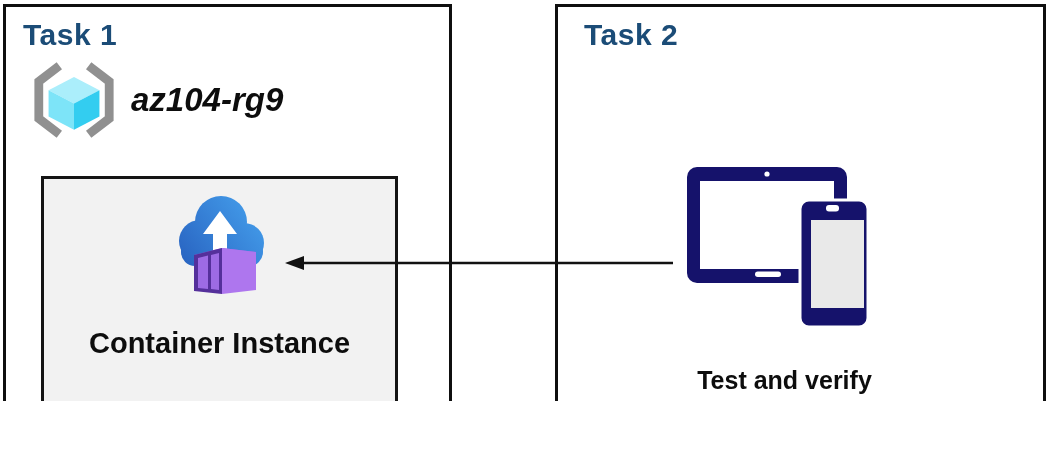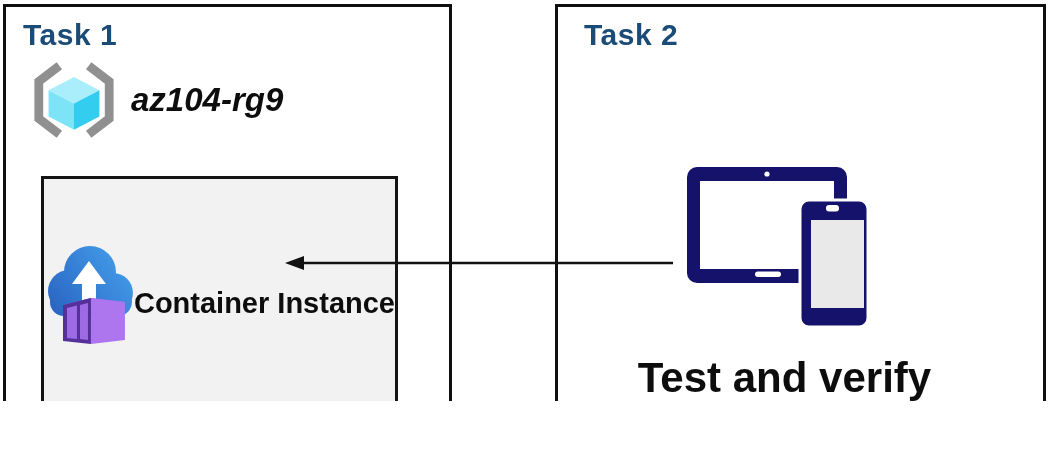--- a/index.html
+++ b/index.html
@@ -16,28 +16,28 @@
     position:absolute;top:11px;font-size:30px;font-weight:bold;color:#1b4c77;
     letter-spacing:0.5px;white-space:nowrap;
   }
   #task1-title{left:17px;}
   #task2-title{left:26px;}
   .rg-row{position:absolute;left:24px;top:55px;display:flex;align-items:center;gap:13px;font-style:italic;}
   .rg-name{font-size:33px;font-weight:bold;color:#0d0d0d;white-space:nowrap;}
   .inner-box{
     position:absolute;left:35px;top:169px;width:357px;height:238px;
     background:#f2f2f2;border:3px solid #141414;box-sizing:border-box;
-    display:flex;align-items:center;
+    display:flex;flex-direction:column;align-items:center;
   }
   .ci-icon{margin-top:16px;}
   .ci-label{margin-top:16px;font-size:29px;font-weight:bold;color:#0d0d0d;white-space:nowrap;}
   .devices-icon{position:absolute;left:122px;top:153px;}
   .task2-caption{
-    position:absolute;top:347px;left:0;width:100%;text-align:center;
-    transform:translateX(-16px);font-size:42px;font-weight:bold;color:#0d0d0d;white-space:nowrap;
+    position:absolute;top:359px;left:0;width:100%;text-align:center;
+    transform:translateX(-16px);font-size:25px;font-weight:bold;color:#0d0d0d;white-space:nowrap;
   }
   .connector{position:absolute;left:275px;top:250px;z-index:5;}
 </style>
 </head>
 <body>
 
 <div class="page">
 
   <div class="task-box" id="task1-box">
     <div class="task-title" id="task1-title">Task 1</div>

